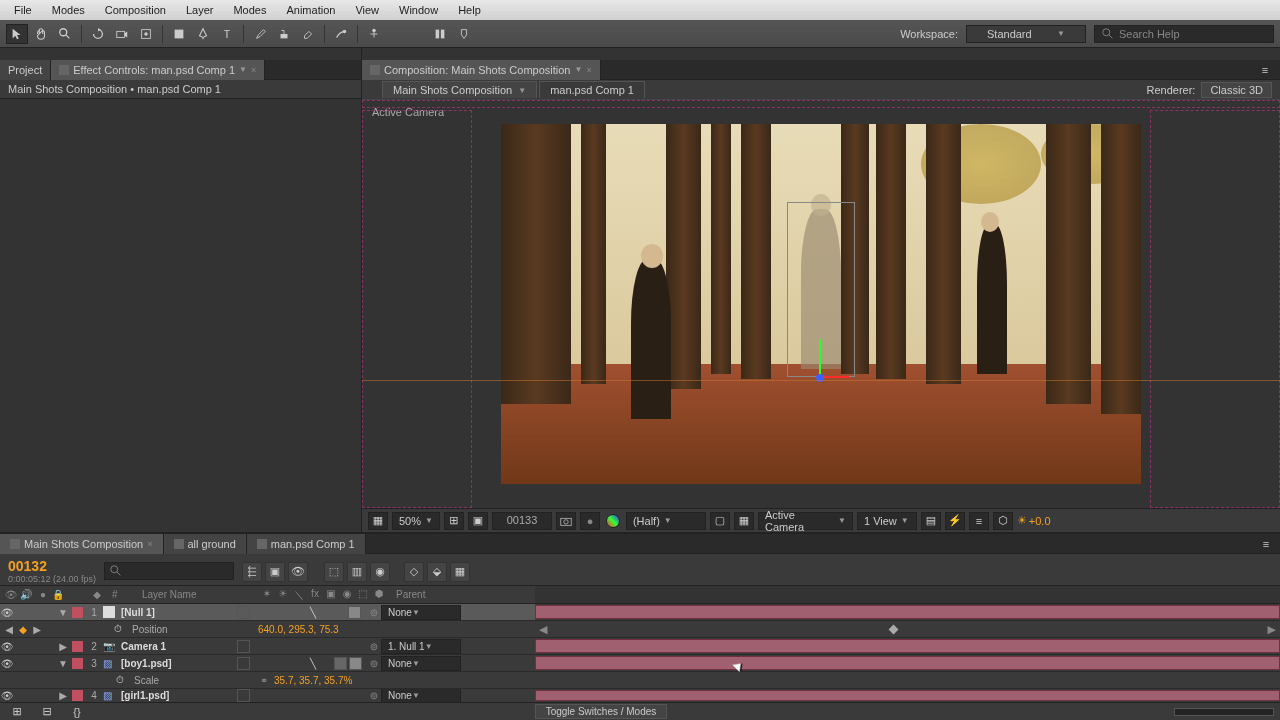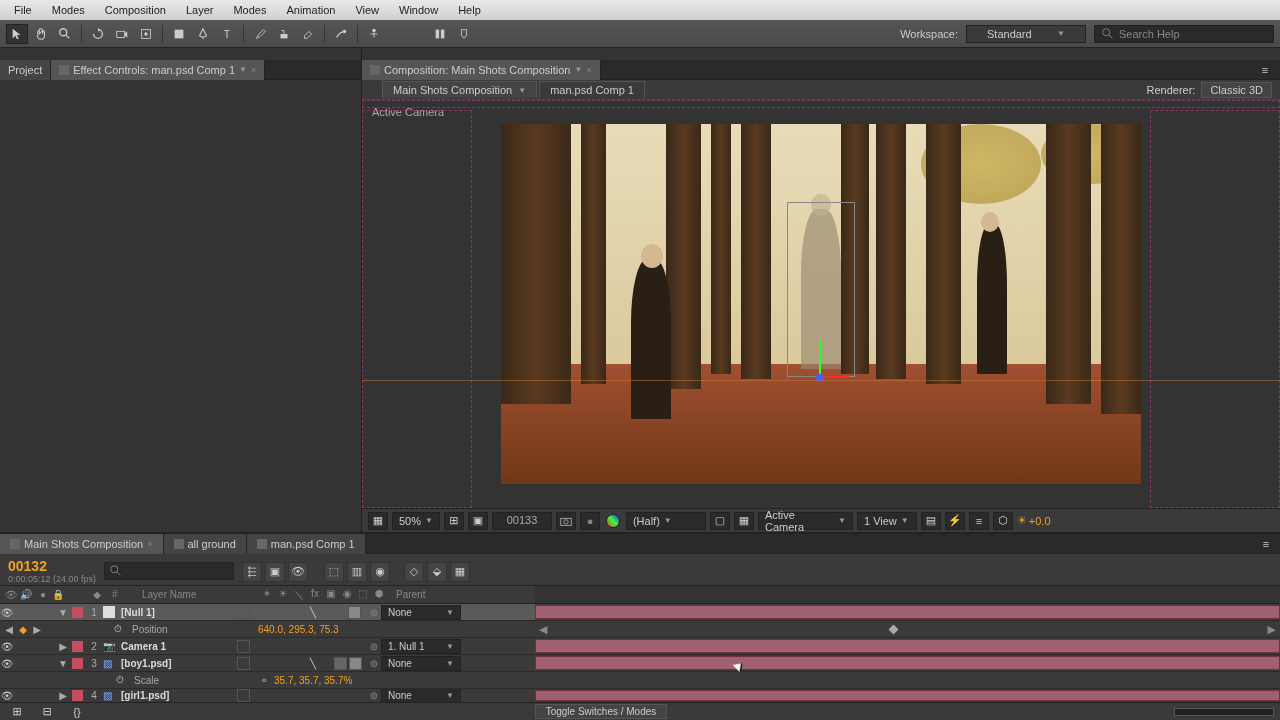--- a/index.html
+++ b/index.html
@@ -65,21 +65,21 @@
 .layer-bar { position: absolute; top: 1px; bottom: 1px; background: #a06070; border: 1px solid #703040; }
 .eye { width: 14px; text-align: center; cursor: pointer; }
 .twirl { width: 14px; text-align: center; cursor: pointer; color: #aaa; }
 .color-sw { width: 11px; height: 11px; margin: 0 2px; }
 .layer-num { width: 18px; color: #aaa; text-align: center; }
 .layer-name { width: 118px; padding-left: 2px; color: #ddd; font-weight: bold; }
 .prop-name { padding-left: 30px; width: 130px; color: #aaa; }
 .prop-val { color: #f4a020; width: 140px; }
 .switches { width: 130px; display: flex; gap: 2px; align-items: center; }
 .sw-box { width: 13px; height: 13px; border: 1px solid #555; }
-.parent-dd { background: #2a2a2a; border: 1px solid #222; padding: 0 6px; width: 80px; height: 15px; display: flex; align-items: center; justify-content: space-between; cursor: pointer; font-size: 10px; }
+.parent-dd { background: #2a2a2a; border: 1px solid #222; padding: 0 6px; width: 80px; height: 15px; display: flex; align-items: center; justify-content: flex-start; cursor: pointer; font-size: 10px; }
 .pickwhip { width: 14px; text-align: center; color: #888; }
 .kf-diamond { position: absolute; width: 7px; height: 7px; background: #aaa; transform: rotate(45deg); top: 5px; }
 .tl-bottom { height: 18px; background: #3a3a3a; border-top: 1px solid #222; display: flex; align-items: center; padding: 0 6px; gap: 8px; }
 .toggle-switches { background: #444; border: 1px solid #555; padding: 1px 10px; font-size: 10px; cursor: pointer; margin: 0 auto; }
 .tree { position: absolute; background: linear-gradient(90deg, #3a2818, #5a3a20, #3a2818); }
 .ground { position: absolute; bottom: 0; left: 0; right: 0; height: 120px; background: linear-gradient(#a05030, #703818); }
 .leaves { position:absolute; top:0; background: radial-gradient(#c0a030, #a08020); border-radius: 50%; opacity:0.6; }
 .figure { position: absolute; background: #4a3828; border-radius: 40% 40% 0 0; }
 .cursor-arrow { position: absolute; width: 12px; height: 16px; pointer-events: none; z-index: 999; }
 .cursor-arrow::before { content: ''; position: absolute; border-left: 7px solid white; border-top: 5px solid transparent; border-bottom: 5px solid transparent; transform: rotate(-45deg); filter: drop-shadow(1px 1px 0 black); }
@@ -221,20 +221,21 @@
       <div class="panel-tab">
           <span>Project</span>
         </div>
       <div class="panel-tab active">
         <span style="width:10px;height:10px;background:#666;display:inline-block"></span>
         <span>Effect Controls: man.psd Comp 1</span>
         <span class="chev">▼</span>
         <span class="tab-close">×</span>
       </div>
     </div>
+    <div class="panel-subhead">Main Shots Composition • man.psd Comp 1</div>
     <div class="panel-body"></div>
     <div style="position:absolute; left:354px; top:68px; bottom:190px; width:6px; cursor:col-resize"></div>
   </div>
 
   <div class="right-panel">
     <div class="panel-tabs">
       <div class="panel-tab active">
         <span style="width:10px;height:10px;background:#666;display:inline-block"></span>
         <span>Composition: Main Shots Composition</span>
         <span class="chev">▼</span>

